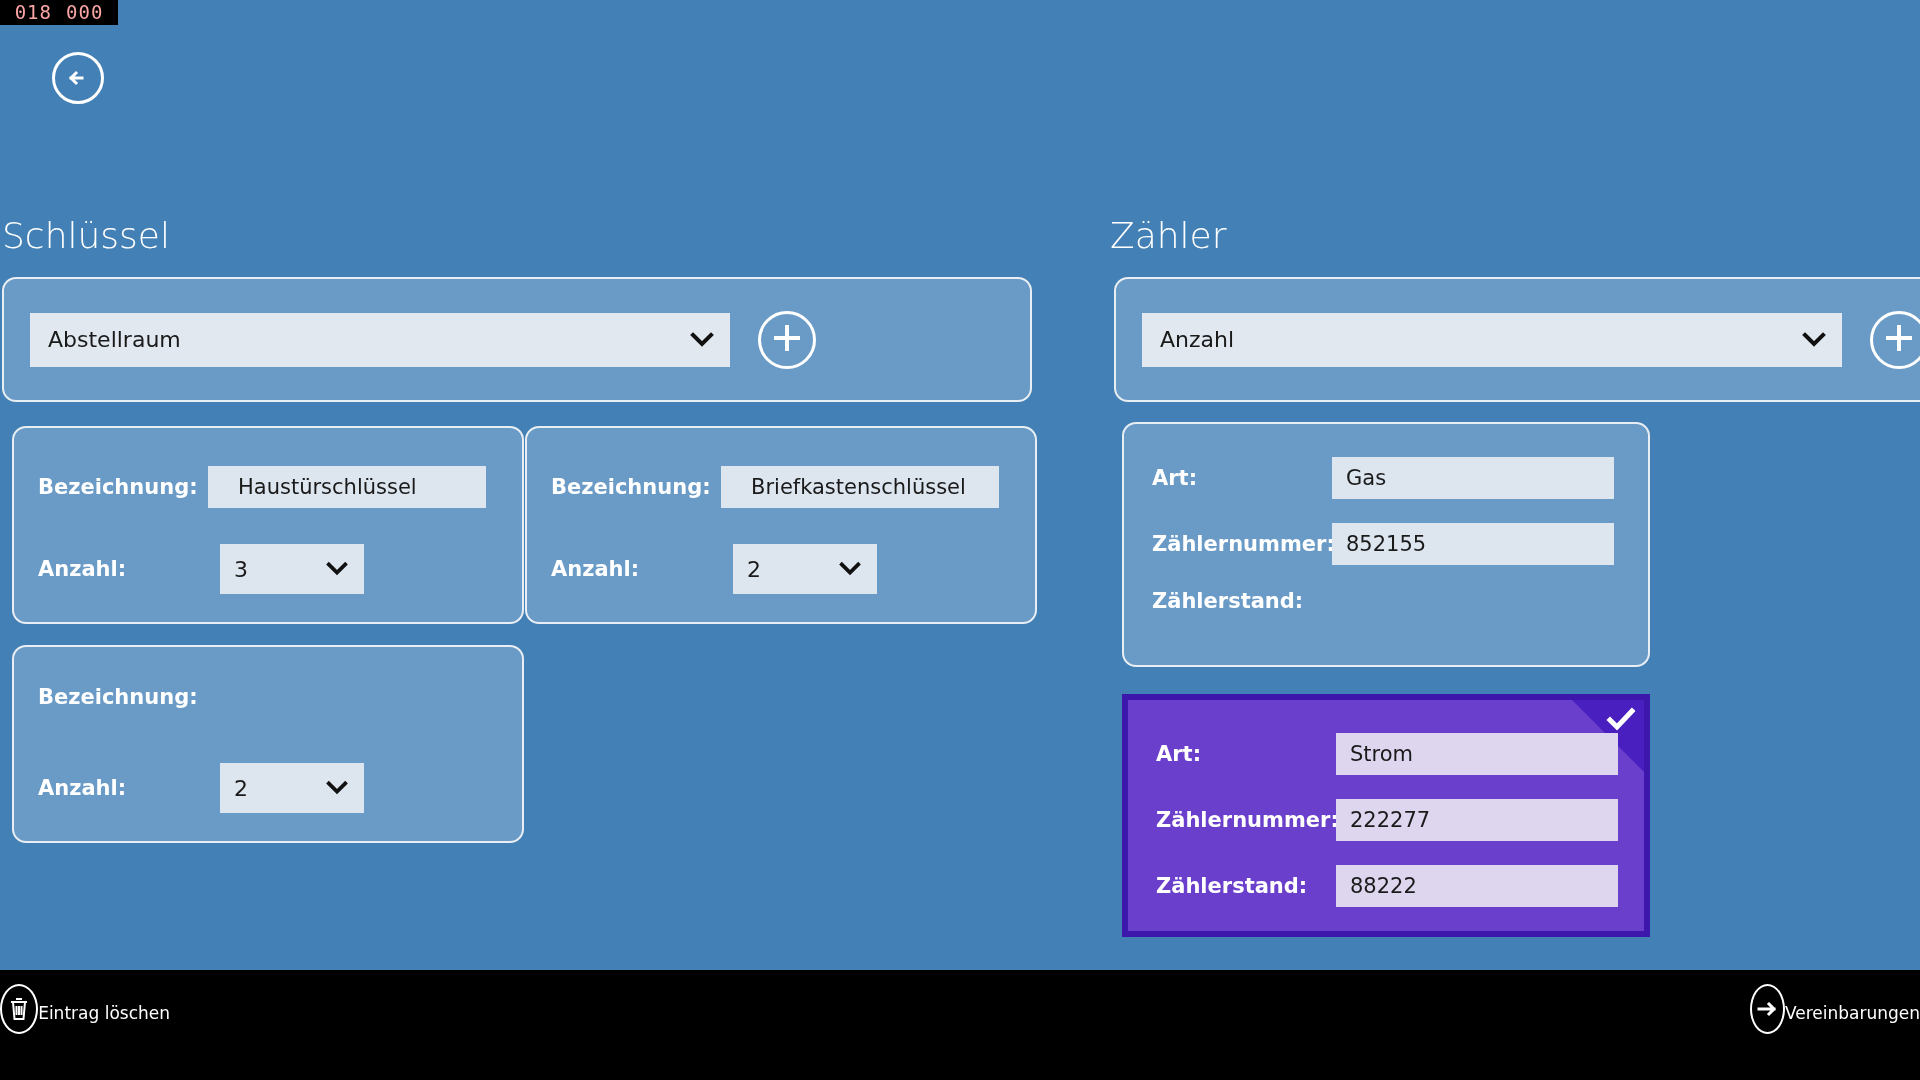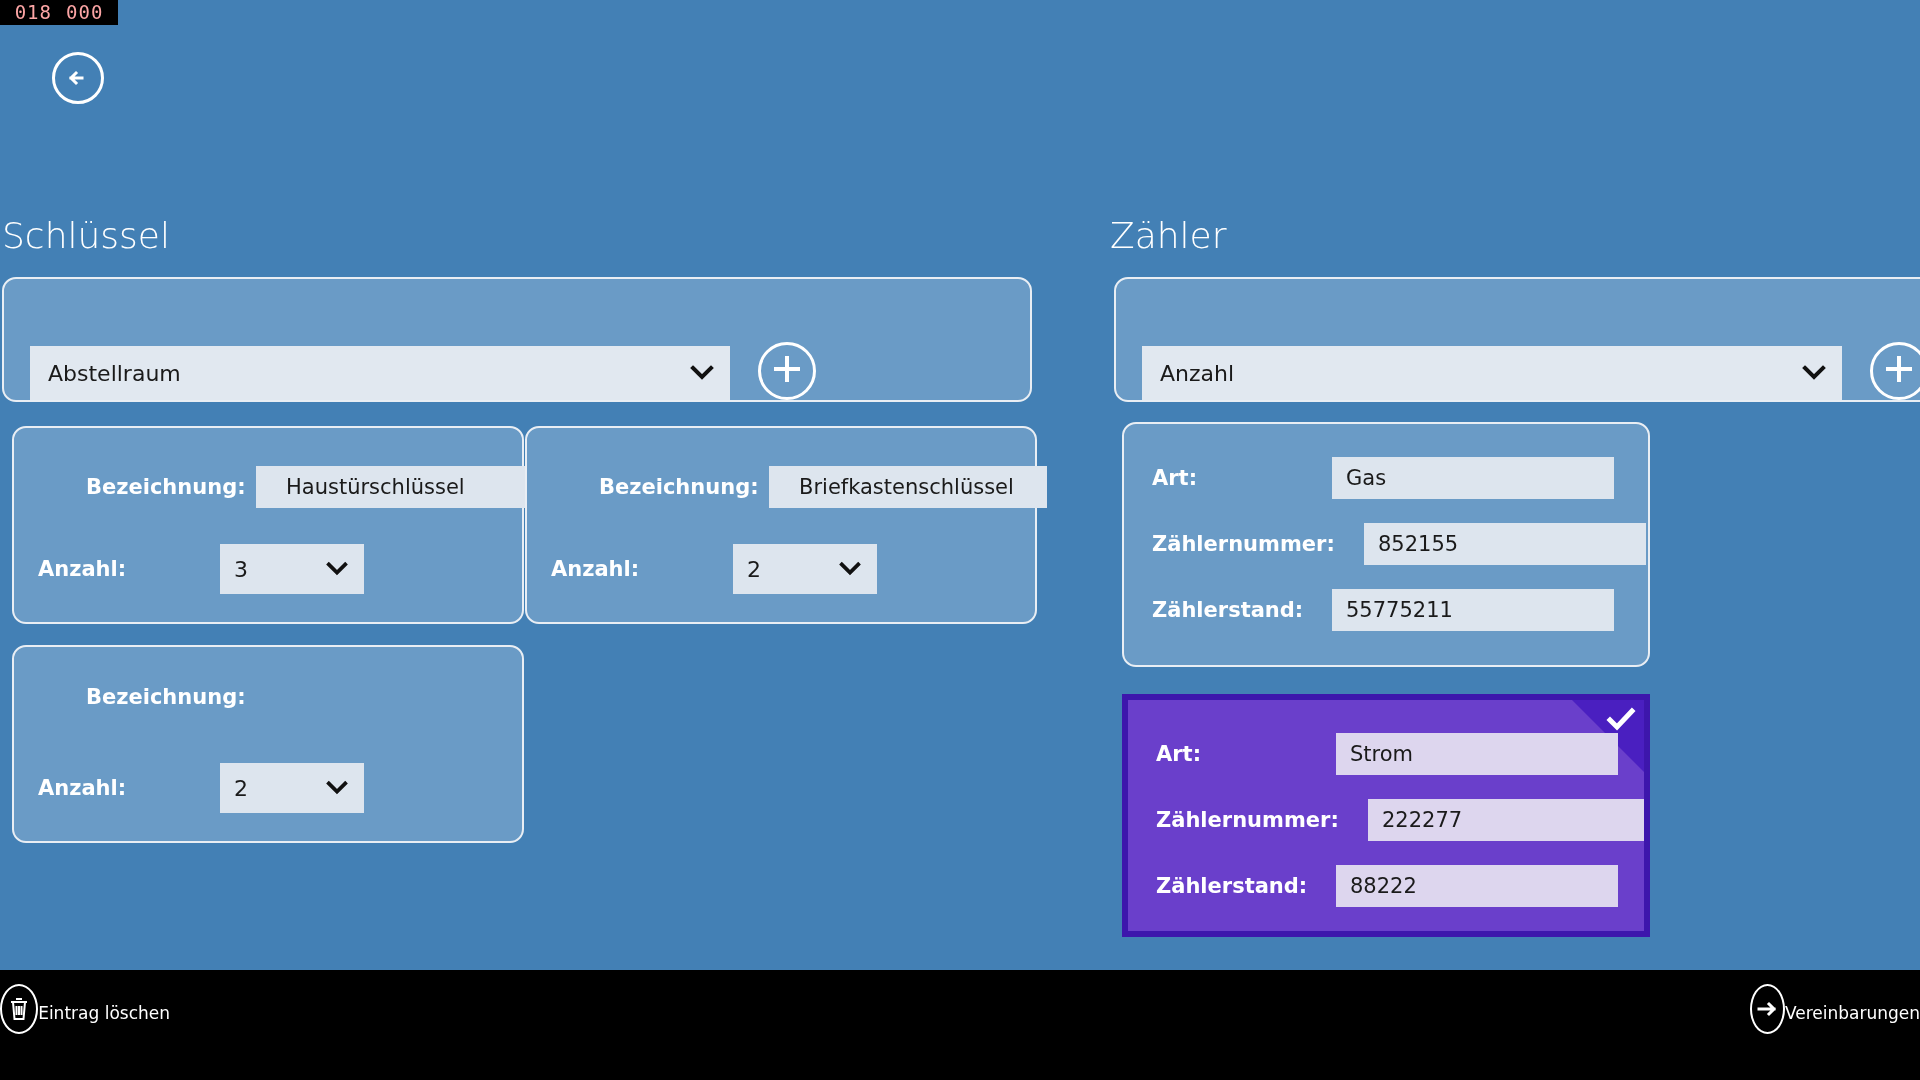--- a/index.html
+++ b/index.html
@@ -75,21 +75,21 @@
   #schluessel-heading { left: 2px; top: 215px; }
   #zaehler-heading { left: 1110px; top: 215px; }
 
   
   .selector-panel {
     position: absolute;
     background: #6a9bc6;
     border: 2px solid #e9eef4;
     border-radius: 14px;
     display: flex;
-    align-items: flex-end;
+    align-items: center;
   }
   #schluessel-selector {
     left: 2px; top: 277px;
     width: 1030px; height: 125px;
   }
   #zaehler-selector {
     left: 1114px; top: 277px;
     width: 1030px; height: 125px;
   }
   .select-box {
@@ -187,31 +187,31 @@
   .card-select .chev {
     position: absolute; right: 16px; top: 50%;
     transform: translateY(-50%); display: flex;
   }
 
   
   .key-card { width: 512px; height: 198px; }
   #key-card-0 { left: 12px;  top: 426px; }
   #key-card-1 { left: 525px; top: 426px; }
   #key-card-2 { left: 12px;  top: 645px; }
-  .key-card .row-name { top: 38px; margin-left: 48px; }
+  .key-card .row-name { top: 38px; }
   .key-card .row-count { top: 116px; gap: 12px; }
   .key-card .card-label { margin-left: 24px; width: 170px; }
   .key-card .card-field { width: 278px; padding-left: 16px; }
 
   
   .meter-card { width: 528px; height: 245px; }
   #meter-card-0 { left: 1122px; top: 422px; }
   #meter-card-1 { left: 1122px; top: 694px; height: 243px; }
   .meter-card .row-a { top: 33px; }
-  .meter-card .row-b { top: 99px; gap: 32px; }
+  .meter-card .row-b { top: 99px; }
   .meter-card .row-c { top: 165px; }
   .meter-card .card-label { margin-left: 28px; width: 180px; }
   .meter-card .card-field { width: 282px; }
 
   
   .corner-check {
     position: absolute;
     top: 0; right: 0;
     width: 72px; height: 72px;
     pointer-events: none;
@@ -385,23 +385,20 @@
         </span>
     </div>
     <div class="card-row row-b">
       <span class="card-label">Zählernummer:</span>
       <span class="card-field">
           <span>852155</span>
         </span>
     </div>
     <div class="card-row row-c">
       <span class="card-label">Zählerstand:</span>
-      <span class="card-field">
-          <span>55775211</span>
-        </span>
     </div>
   </div>
 
   <div class="card meter-card selected" id="meter-card-1">
     <div class="corner-check">
       <div class="tri"></div>
       <span class="mark">
         <svg width="30" height="26" viewBox="0 0 30 26">
             <path d="M4 13 L11 20 L26 4" fill="none" stroke="#ffffff" stroke-width="5" stroke-linecap="square"></path>
           </svg>

